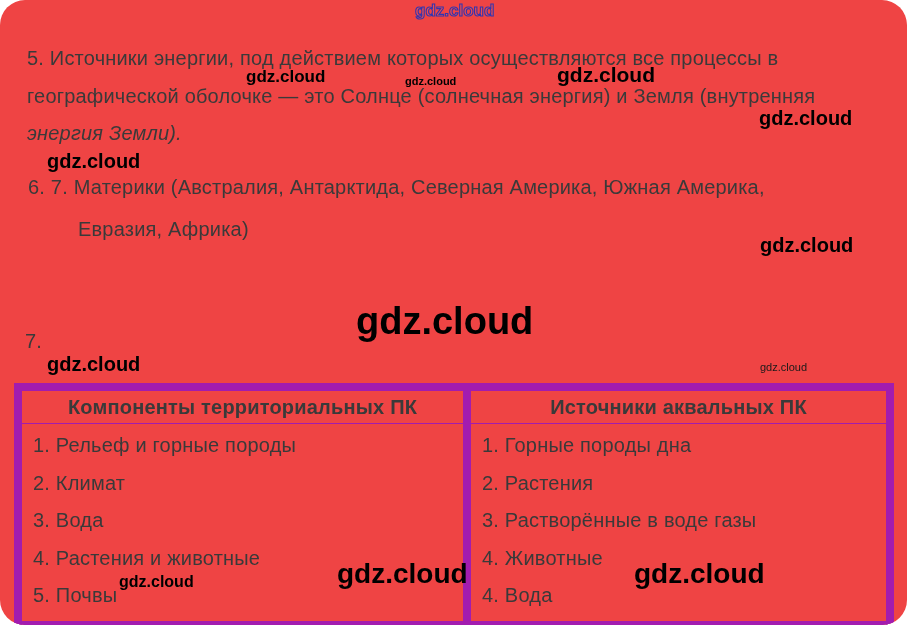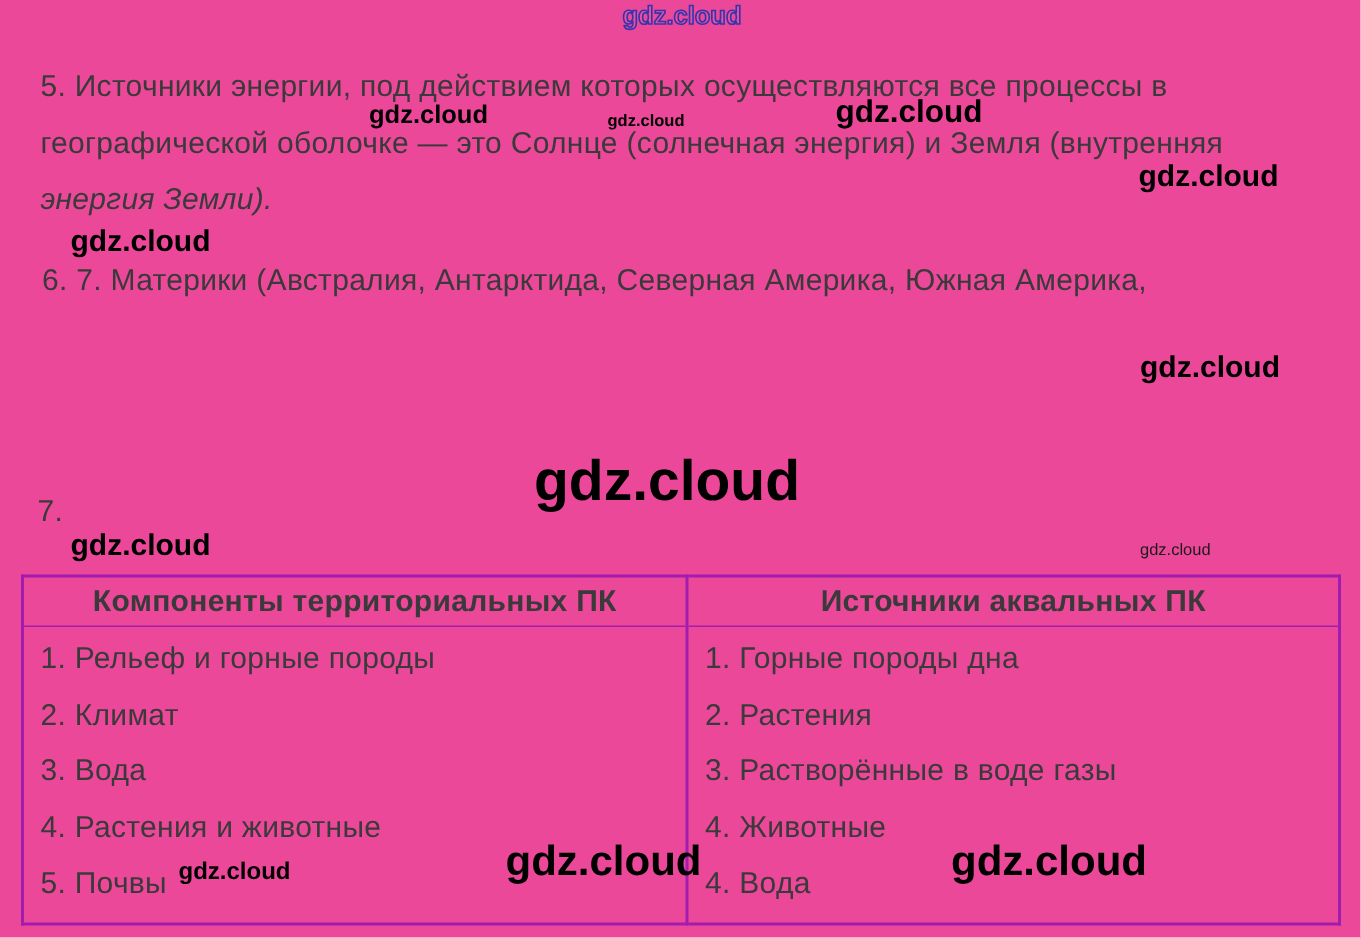--- a/index.html
+++ b/index.html
@@ -1,21 +1,22 @@
 <!DOCTYPE html>
 <html><head>
 <meta charset="utf-8">
 <style>
   html,body{margin:0;padding:0;background:#fff;}
   #canvas{
     position:relative;
     width:907px;height:625px;
-    background:#ec4899;
+    background:#ef4444;
     overflow:hidden;
     font-family:"Liberation Sans","DejaVu Sans",sans-serif;
+    border-radius:25px;
   }
   
   .line{
     position:absolute;
     font-size:20px;
     line-height:24px;
     color:#3a3a3a;
     white-space:nowrap;
     letter-spacing:0.2px;
   }
@@ -44,21 +45,21 @@
   }
   
   .answer-table{
     position:absolute;
     left:14px;top:383px;
     width:880px;height:228px;
     border-collapse:collapse;
     table-layout:fixed;
   }
   .answer-table th,.answer-table td{
-    border:2px solid #a21caf;
+    border:8px solid #a21caf;
     vertical-align:top;
     padding:0;
   }
   .answer-table th{
     height:32px;
     font-size:20px;
     font-weight:700;
     color:#3a3a3a;
     text-align:center;
     vertical-align:middle;
@@ -89,20 +90,21 @@
   <div class="line" style="left:27px;top:46px;">5. Источники энергии, под действием которых осуществляются все процессы в</div>
   <div class="wm" style="left:246px;top:67px;font-size:17px;">gdz.cloud</div>
   <div class="wm" style="left:405px;top:75px;font-size:11px;">gdz.cloud</div>
   <div class="wm" style="left:557px;top:63px;font-size:21px;">gdz.cloud</div>
   <div class="line" style="left:27px;top:84px;">географической оболочке — это Солнце (солнечная энергия) и Земля (внутренняя</div>
   <div class="wm" style="left:759px;top:107px;font-size:20px;">gdz.cloud</div>
   <div class="line" style="left:27px;top:121px;font-style:italic;">энергия Земли).</div>
   <div class="wm" style="left:47px;top:150px;font-size:20px;">gdz.cloud</div>
 
   <div class="line" style="left:28px;top:175px;">6. 7. Материки (Австралия, Антарктида, Северная Америка, Южная Америка,</div>
+  <div class="line" style="left:78px;top:217px;">Евразия, Африка)</div>
   <div class="wm" style="left:760px;top:234px;font-size:20px;">gdz.cloud</div>
 
   <div class="line" style="left:25px;top:329px;">7.</div>
   <div class="wm" style="left:356px;top:300px;font-size:38px;">gdz.cloud</div>
   <div class="wm" style="left:47px;top:353px;font-size:20px;">gdz.cloud</div>
   <div class="wm-reg" style="left:760px;top:361px;font-size:11px;">gdz.cloud</div>
 
   <table class="answer-table">
     <thead>
       <tr>

